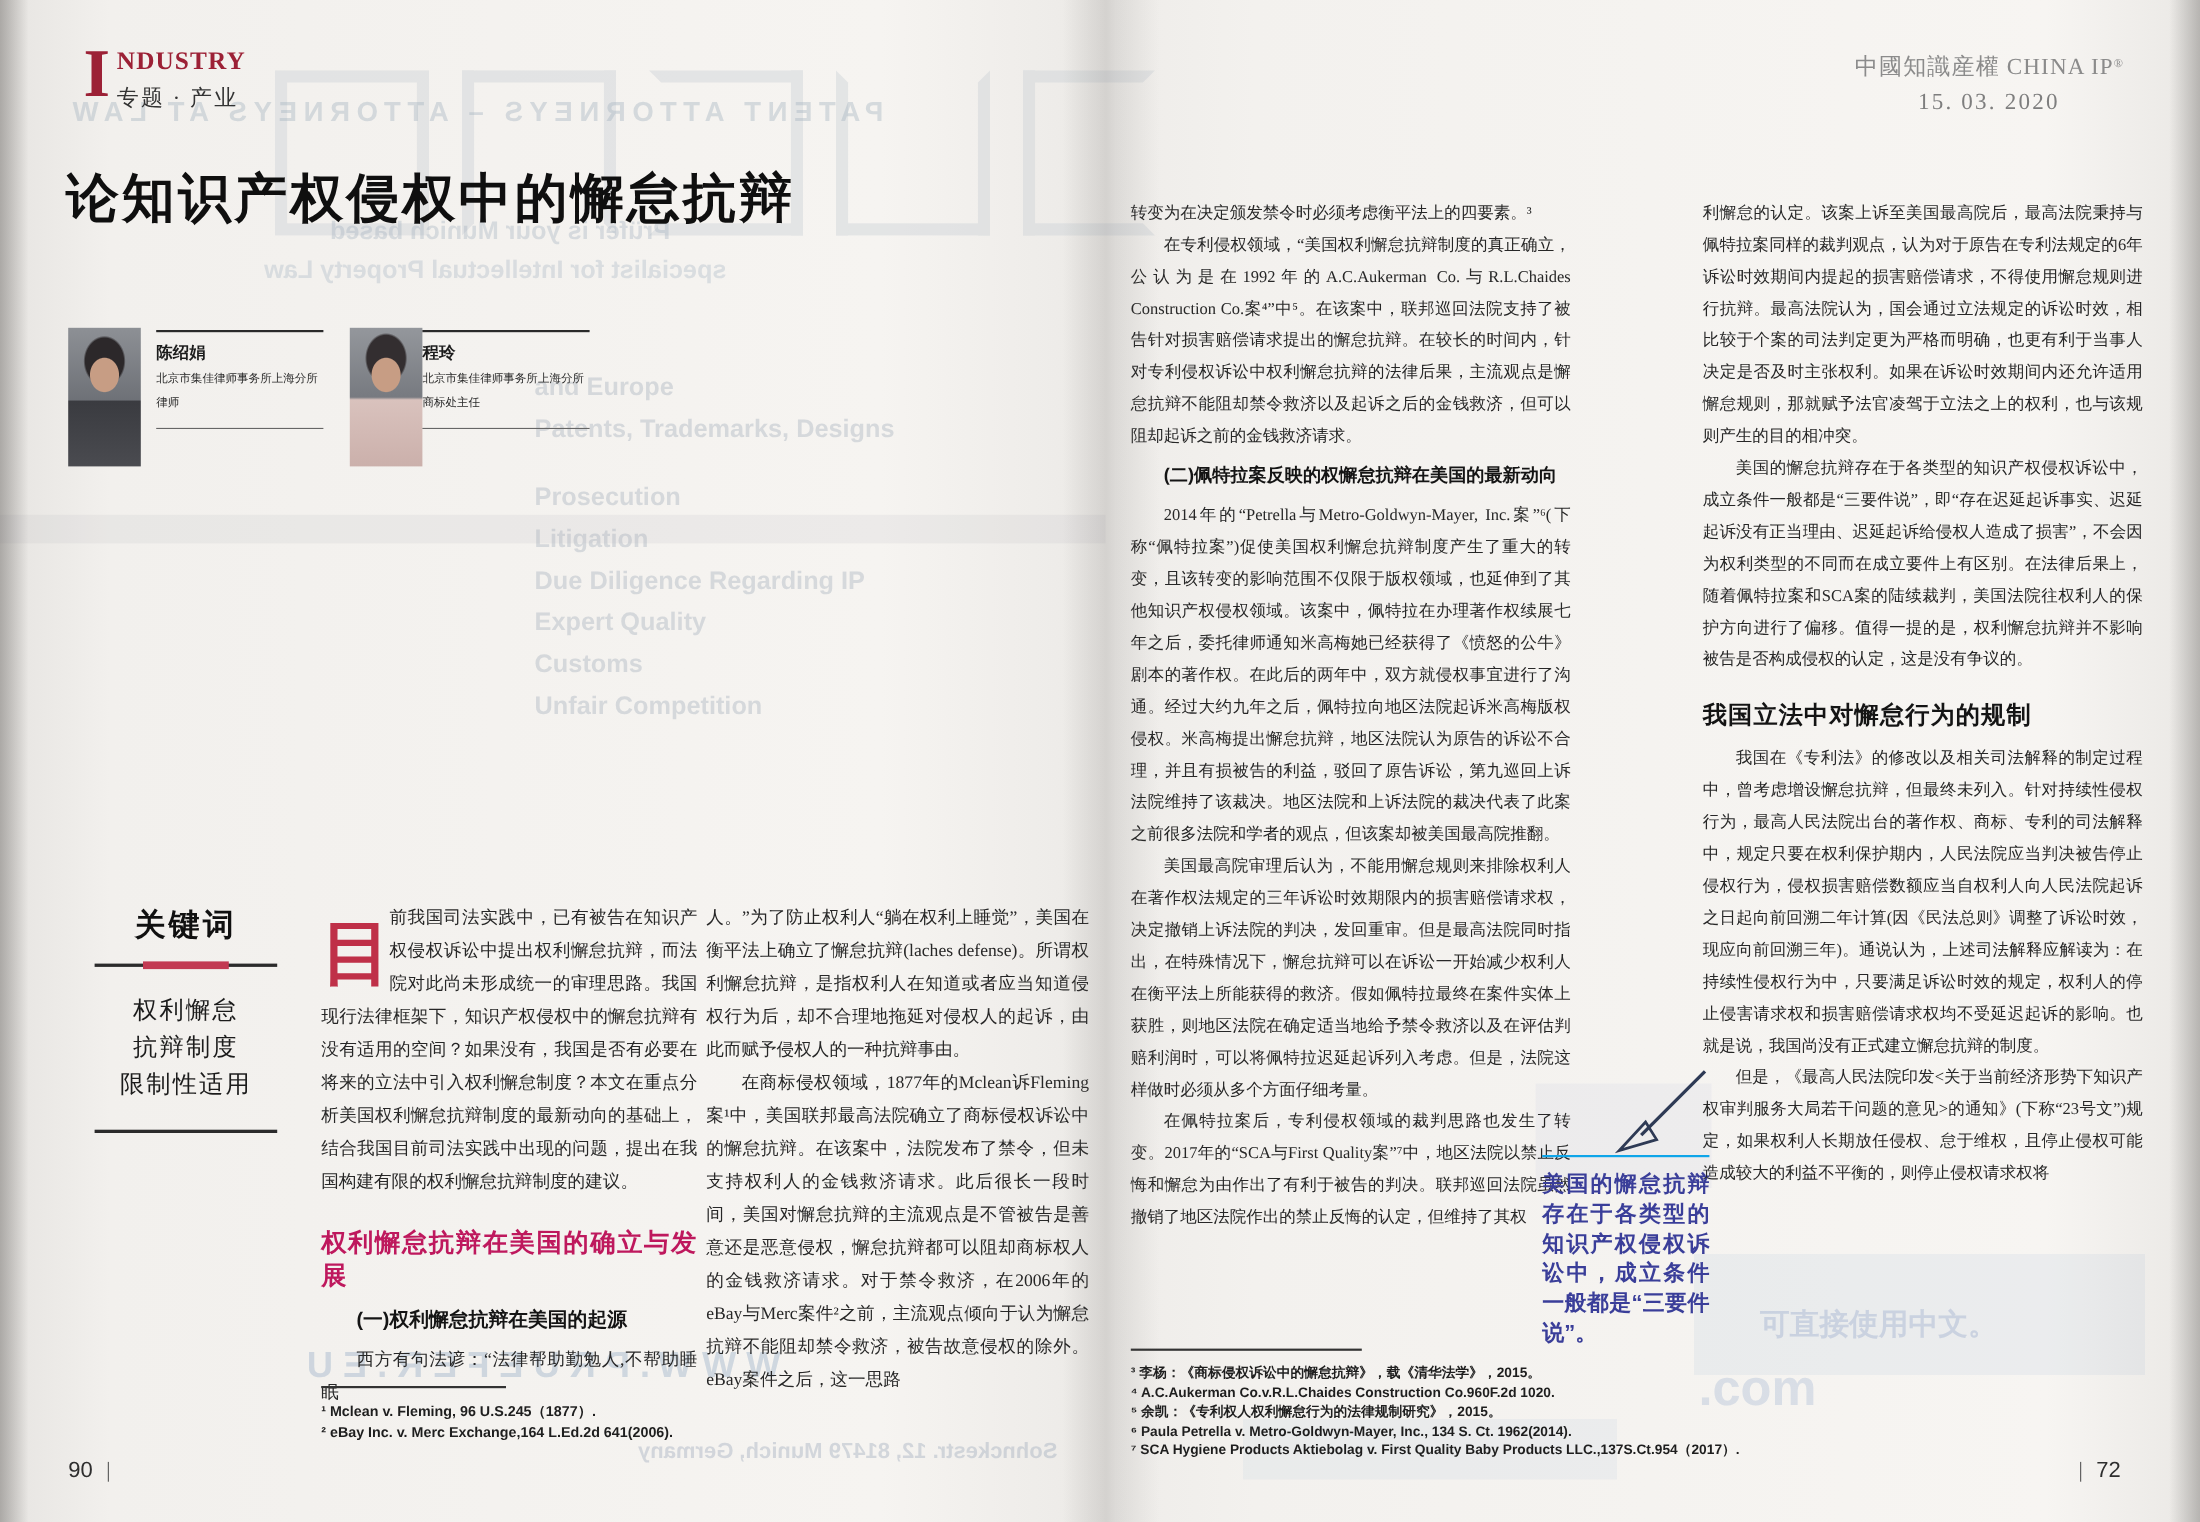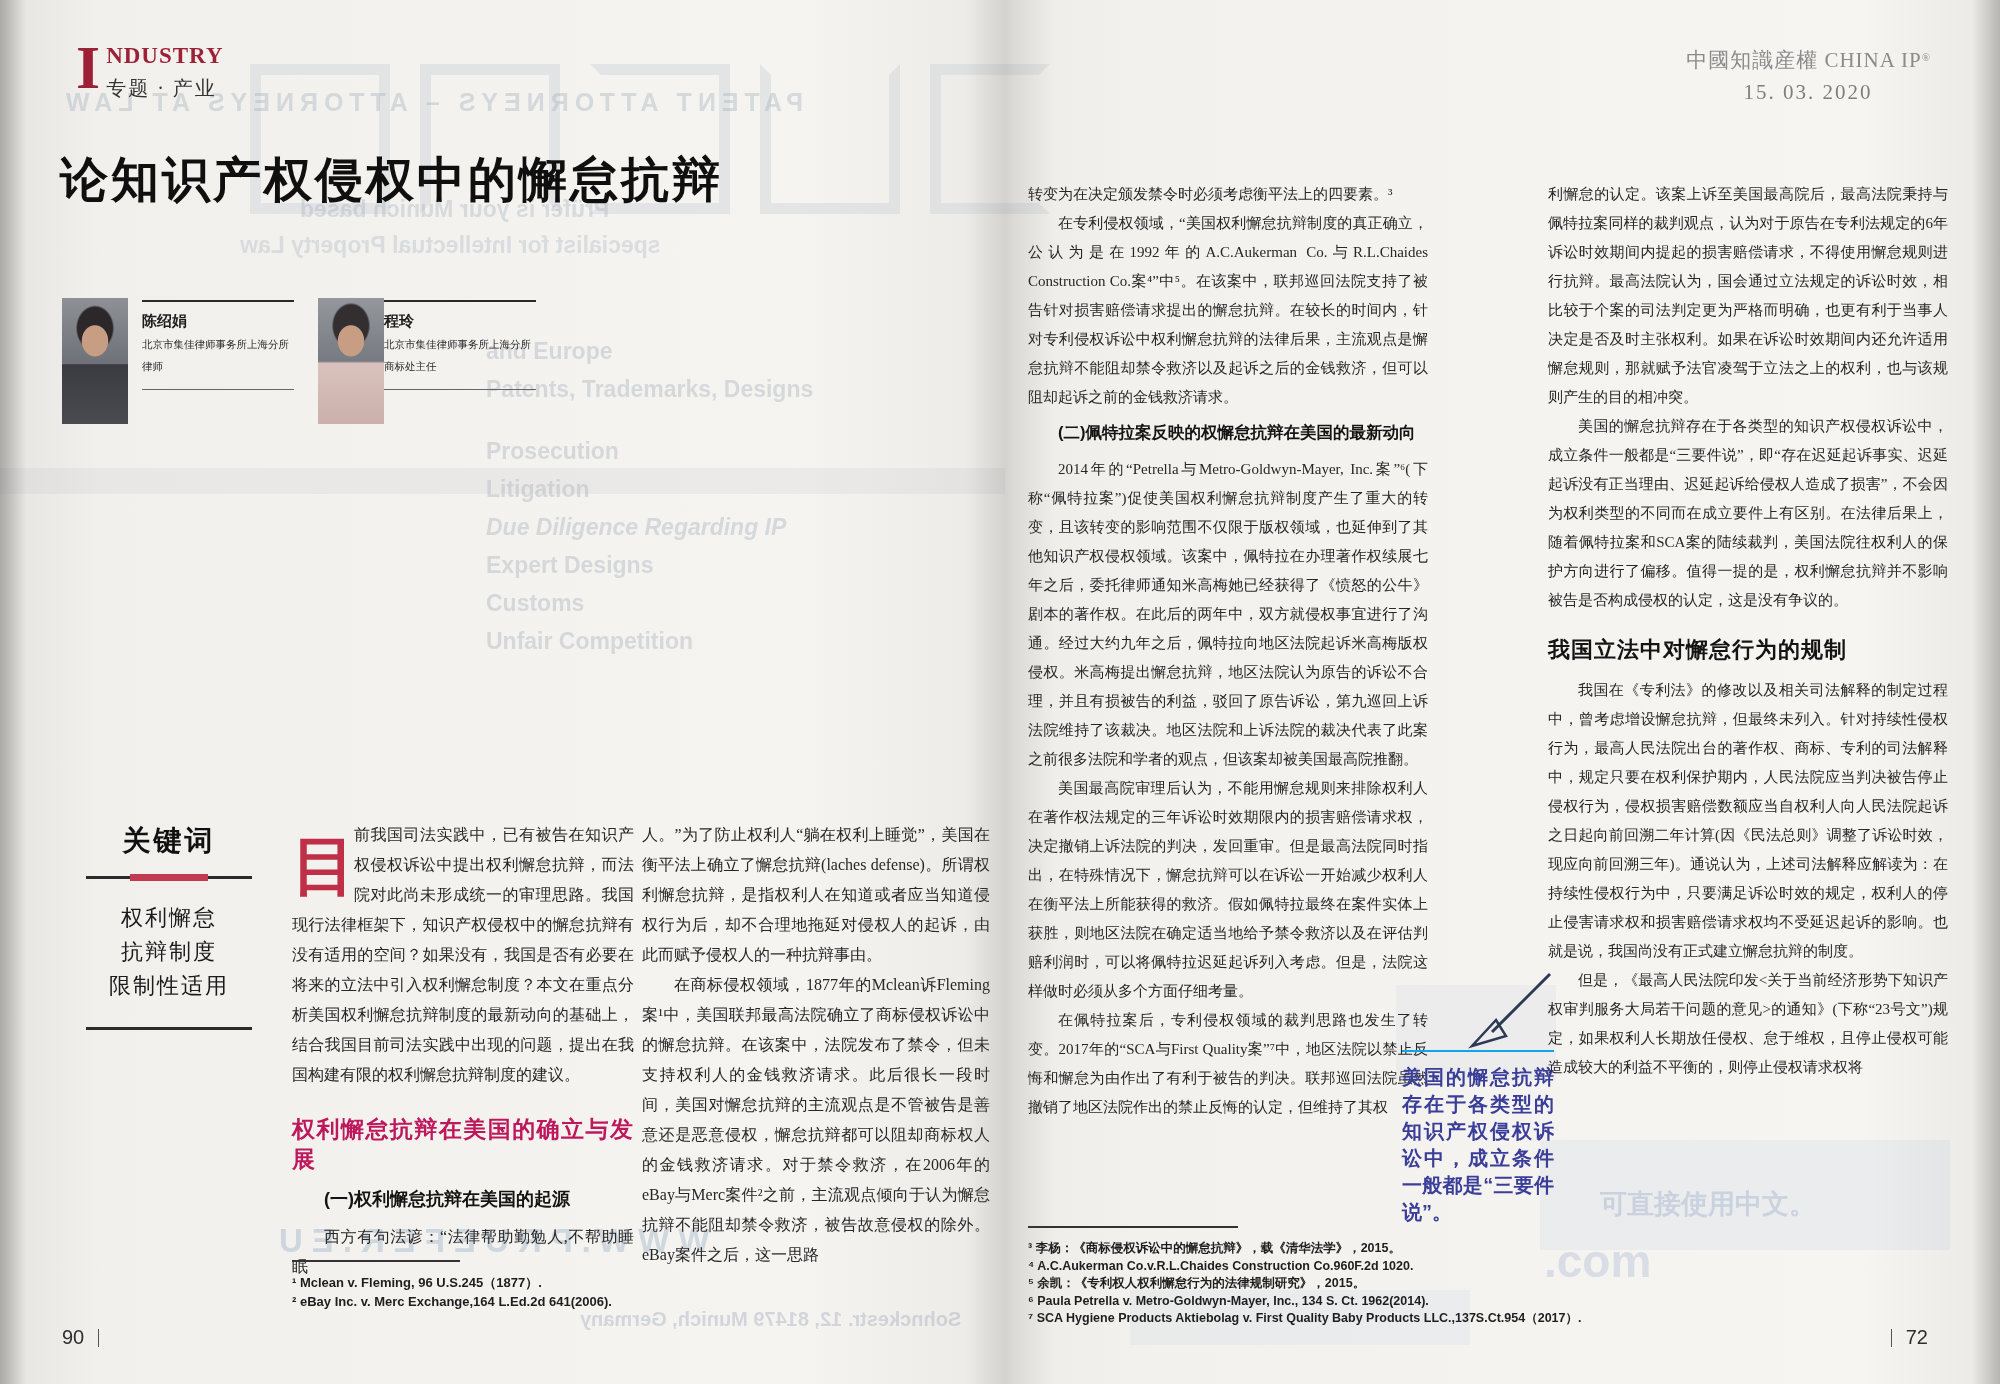--- a/index.html
+++ b/index.html
@@ -126,22 +126,22 @@
 
 <span class="ghost mirror" style="left:60px; top:88px; font-size:25px; font-weight:bold; letter-spacing:6px; color:rgba(168,180,193,0.42);">PATENT ATTORNEYS – ATTORNEYS AT LAW</span>
 <span class="ghost mirror" style="left:300px; top:196px; font-size:23px; font-weight:bold; color:rgba(165,178,192,0.38);">Prüfer is your Munich based</span>
 <span class="ghost mirror" style="left:240px; top:232px; font-size:23px; font-weight:bold; color:rgba(165,178,192,0.34);">specialist for Intellectual Property Law</span>
 
 <div class="ghost" style="left:486px; top:332px; font-size:23px; font-weight:bold; line-height:38px; color:rgba(158,170,184,0.36);">
   <span style="display:block;">and Europe</span>
   <span style="display:block;">Patents, Trademarks, Designs</span>
   <span style="display:block;margin-top:24px;">Prosecution</span>
   <span style="display:block;">Litigation</span>
-  <span style="display:block;font-style:italic;">Due Diligence Regarding IP</span>
-  <span style="display:block;">Expert Designs</span>
+  <span style="display:block;">Due Diligence Regarding IP</span>
+  <span style="display:block;">Expert Quality</span>
   <span style="display:block;">Customs</span>
   <span style="display:block;">Unfair Competition</span>
 </div>
 
 <span class="ghost mirror" style="left:270px; top:1222px; font-size:33px; font-weight:bold; letter-spacing:9px; color:rgba(150,172,198,0.40);">WWW.PRUEFER.EU</span>
 <span class="ghost mirror" style="left:580px; top:1308px; font-size:20px; font-weight:bold; color:rgba(152,166,184,0.38);">Sohnckestr. 12, 81479 Munich, Germany</span>
 <span class="ghost" style="left:1600px; top:1186px; font-size:27px; font-weight:bold; color:rgba(142,162,200,0.35);">可直接使用中文。</span>
 <span class="ghost" style="left:1544px; top:1234px; font-size:46px; font-weight:bold; color:rgba(150,172,205,0.30);">.com</span>
 
 <div class="wash" style="left:1396px; top:985px; width:160px; height:95px; background:rgba(90,120,190,0.05);"></div>

